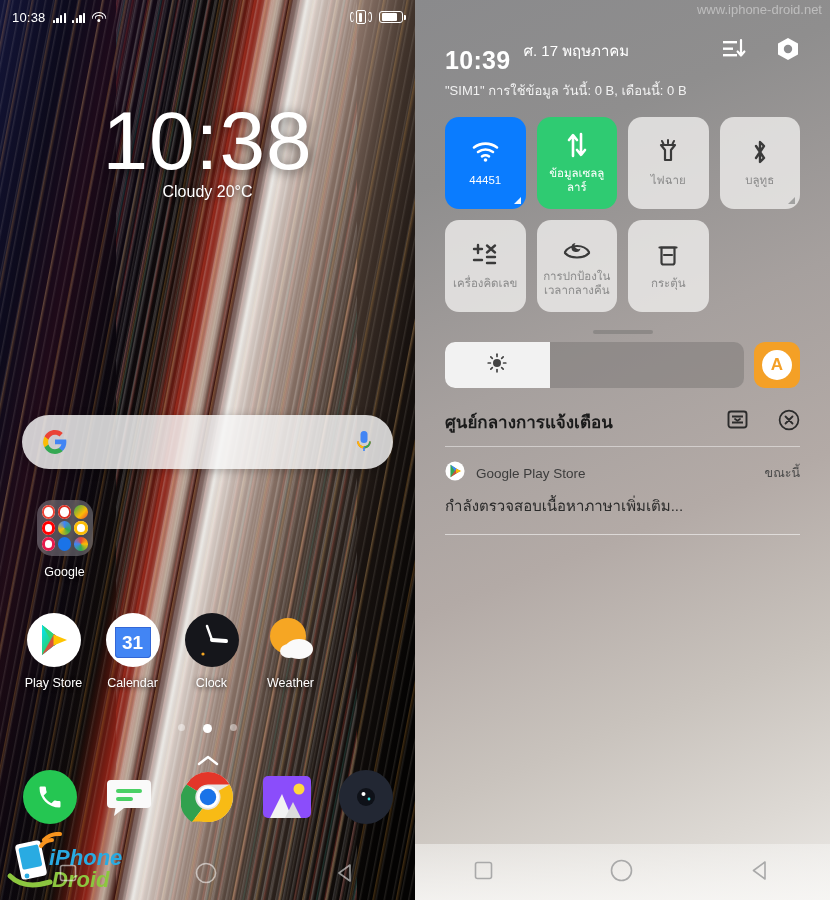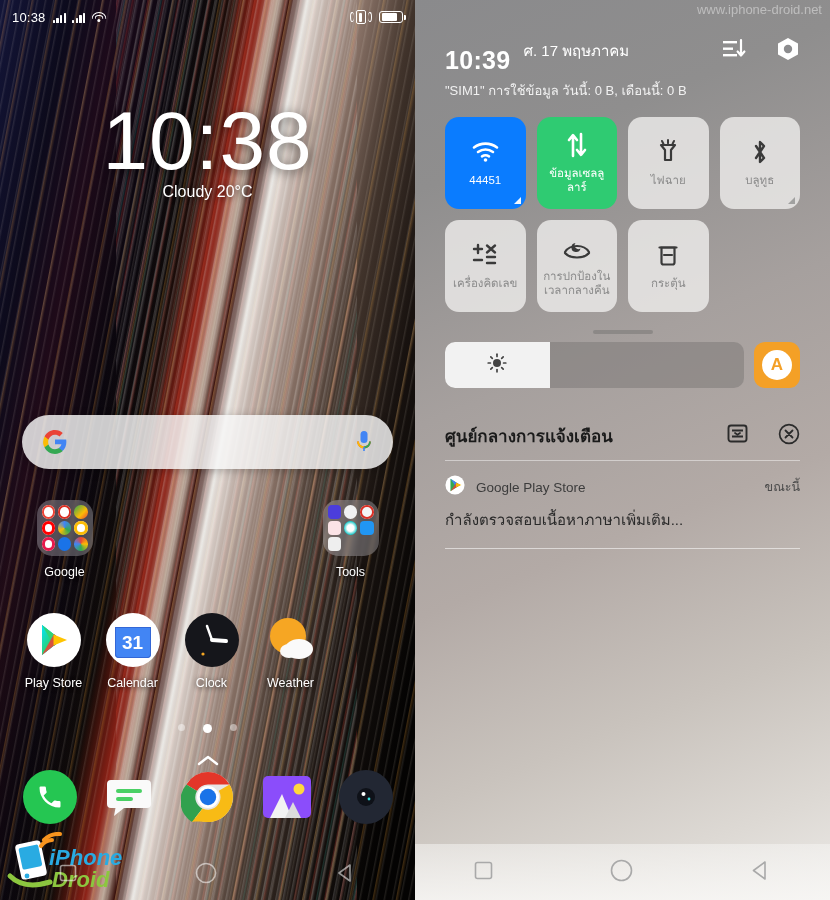--- a/index.html
+++ b/index.html
@@ -183,21 +183,21 @@
   .bright-row { display:flex; align-items:center; gap:10px; padding:8px 30px 0 30px; }
   .bright-slider { flex:1; height:46px; border-radius:10px; background:rgba(125,122,120,.55);
      position:relative; overflow:hidden; }
   .bright-fill { position:absolute; left:0; top:0; bottom:0; width:35%; background:rgba(250,250,250,.93);
      display:flex; align-items:center; justify-content:center; }
   .auto-btn { width:46px; height:46px; border-radius:11px; background:#f4a026;
      display:flex; align-items:center; justify-content:center; }
   .auto-btn .circ { width:30px; height:30px; border-radius:50%; background:#fff;
      display:flex; align-items:center; justify-content:center; color:#f4a026; font-size:17px; font-weight:600; }
 
-  .notif-head { display:flex; align-items:center; padding:34px 30px 0 30px; }
+  .notif-head { display:flex; align-items:center; padding:20px 30px 0 30px; }
   .notif-title { font-size:17px; font-weight:bold; color:#1b1b1b; }
   .notif-head-icons { margin-left:auto; display:flex; align-items:center; gap:30px; }
   .hr { height:1px; background:rgba(255,255,255,.45); margin:11px 30px 0 30px; }
   .notif { padding:14px 30px 0 30px; }
   .notif-top { display:flex; align-items:center; }
   .notif-app { font-size:13.5px; color:#3c3c3c; margin-left:11px; }
   .notif-time { margin-left:auto; font-size:12.5px; color:#4a4a4a; }
   .notif-body { font-size:15px; color:#2a2a2a; margin-top:9px; }
   .hr2 { height:1px; background:rgba(255,255,255,.55); margin:16px 30px 0 30px; }
 
@@ -279,32 +279,20 @@
           <span class="fi" style="background:#fff;box-shadow:inset 0 0 0 3px #ff0000"></span>
           <span class="fi" style="background:conic-gradient(#4285f4,#34a853,#fbbc05,#4285f4);"></span>
           <span class="fi" style="background:#fff;box-shadow:inset 0 0 0 3px #fbbc05"></span>
           <span class="fi" style="background:#fff;box-shadow:inset 0 0 0 3px #e5194b"></span>
           <span class="fi" style="background:#1a73e8"></span>
           <span class="fi" style="background:conic-gradient(#ea4335,#fbbc05,#34a853,#4285f4,#ea4335)"></span>
         </div>
         <div class="cell-label">Google</div>
       </div>
       <div style="flex:1"></div>
-      <div class="cell">
-        <div class="folder">
-          <span class="fi sq" style="background:#4b3ddb"></span>
-          <span class="fi" style="background:#f1f1f1"></span>
-          <span class="fi" style="background:#f4f4f4;box-shadow:inset 0 0 0 2px #d93025"></span>
-          <span class="fi sq" style="background:#fbe3e6"></span>
-          <span class="fi" style="background:radial-gradient(circle,#fff 35%,#19c8c8 70%,#1c7ce8)"></span>
-          <span class="fi sq" style="background:#2196f3"></span>
-          <span class="fi sq" style="background:#eeeeee"></span>
-        </div>
-        <div class="cell-label">Tools</div>
-      </div>
     </div>
 
     <div class="grid apps-row" style="top:613px">
       <div class="cell">
         <div class="app-ic" style="background:#fff;display:flex;align-items:center;justify-content:center">
           <svg width="30" height="32" viewBox="0 0 30 32">
             <path d="M3 1 L22 16 L3 31 Z" fill="#00c3ff"></path>
             <path d="M3 1 L22 16 L3 31 Z" fill="url(#g1)"></path>
             <defs>
                 <linearGradient id="g1" x1="0" y1="0" x2="1" y2="1">

